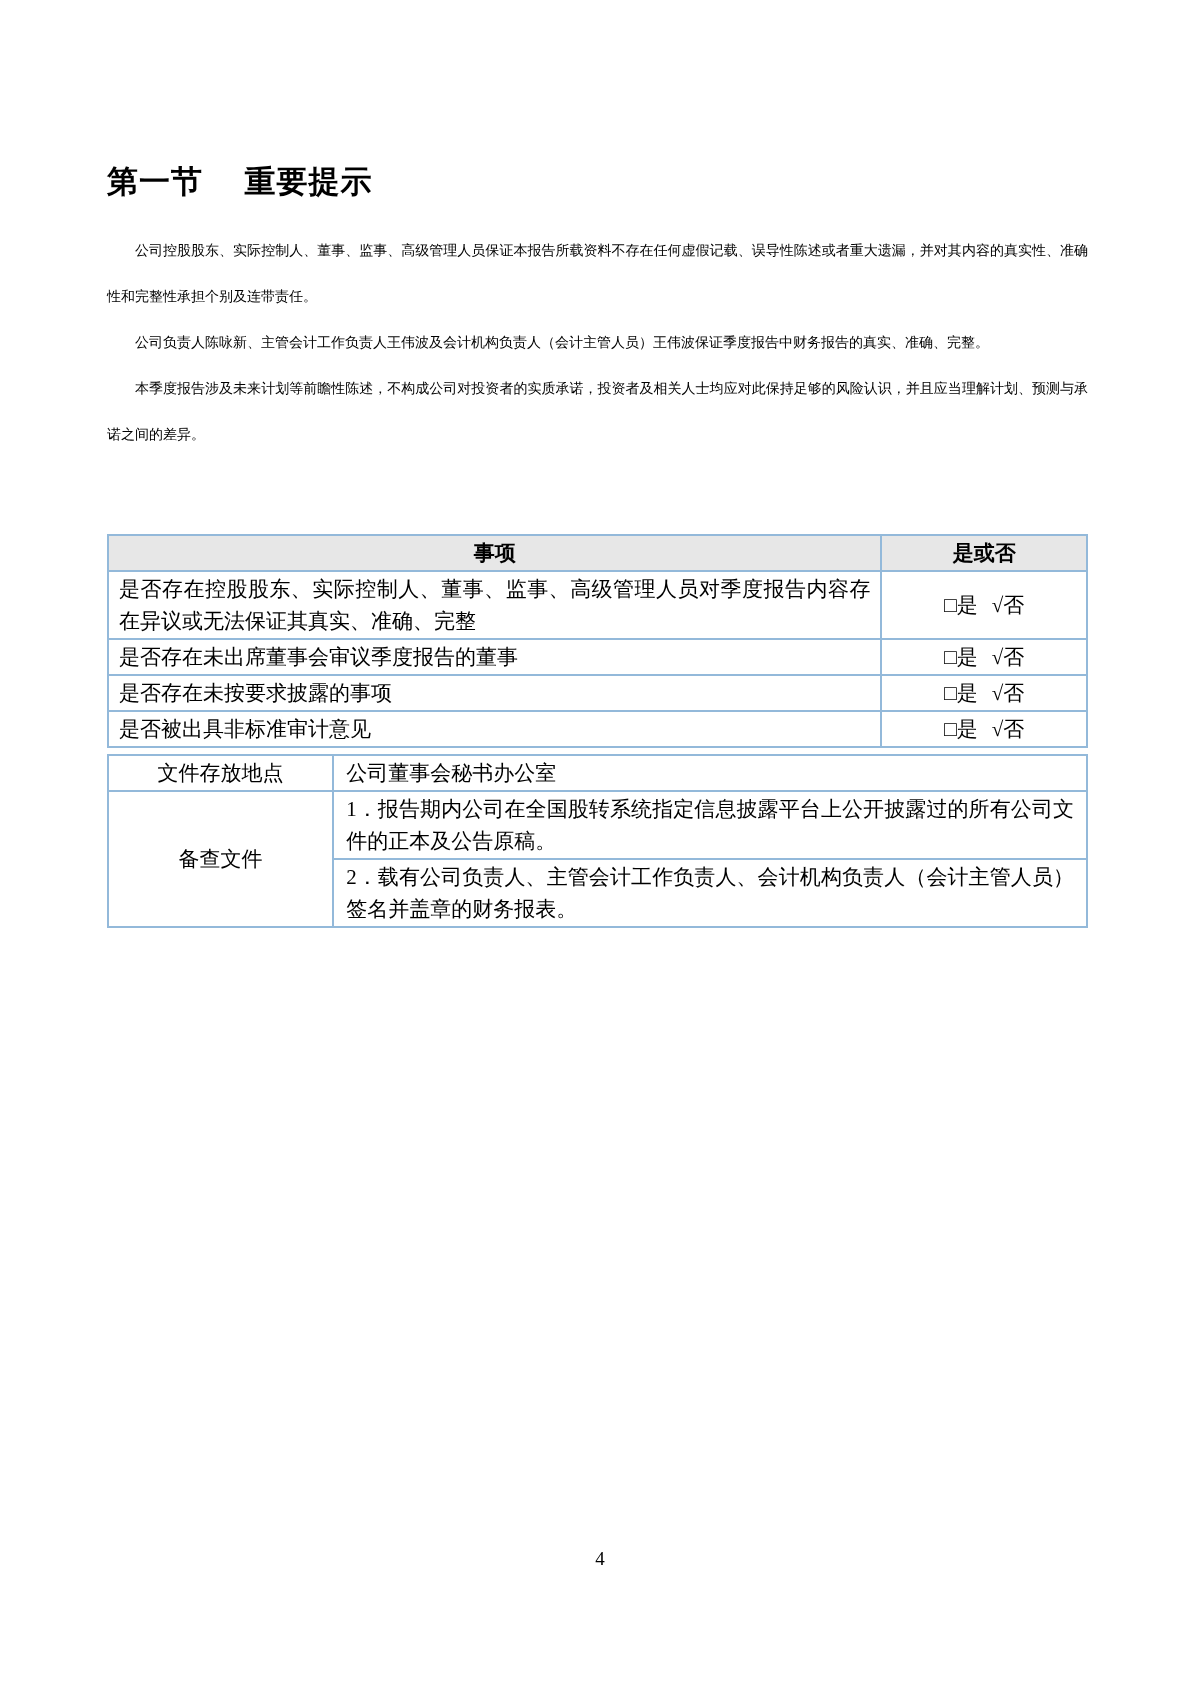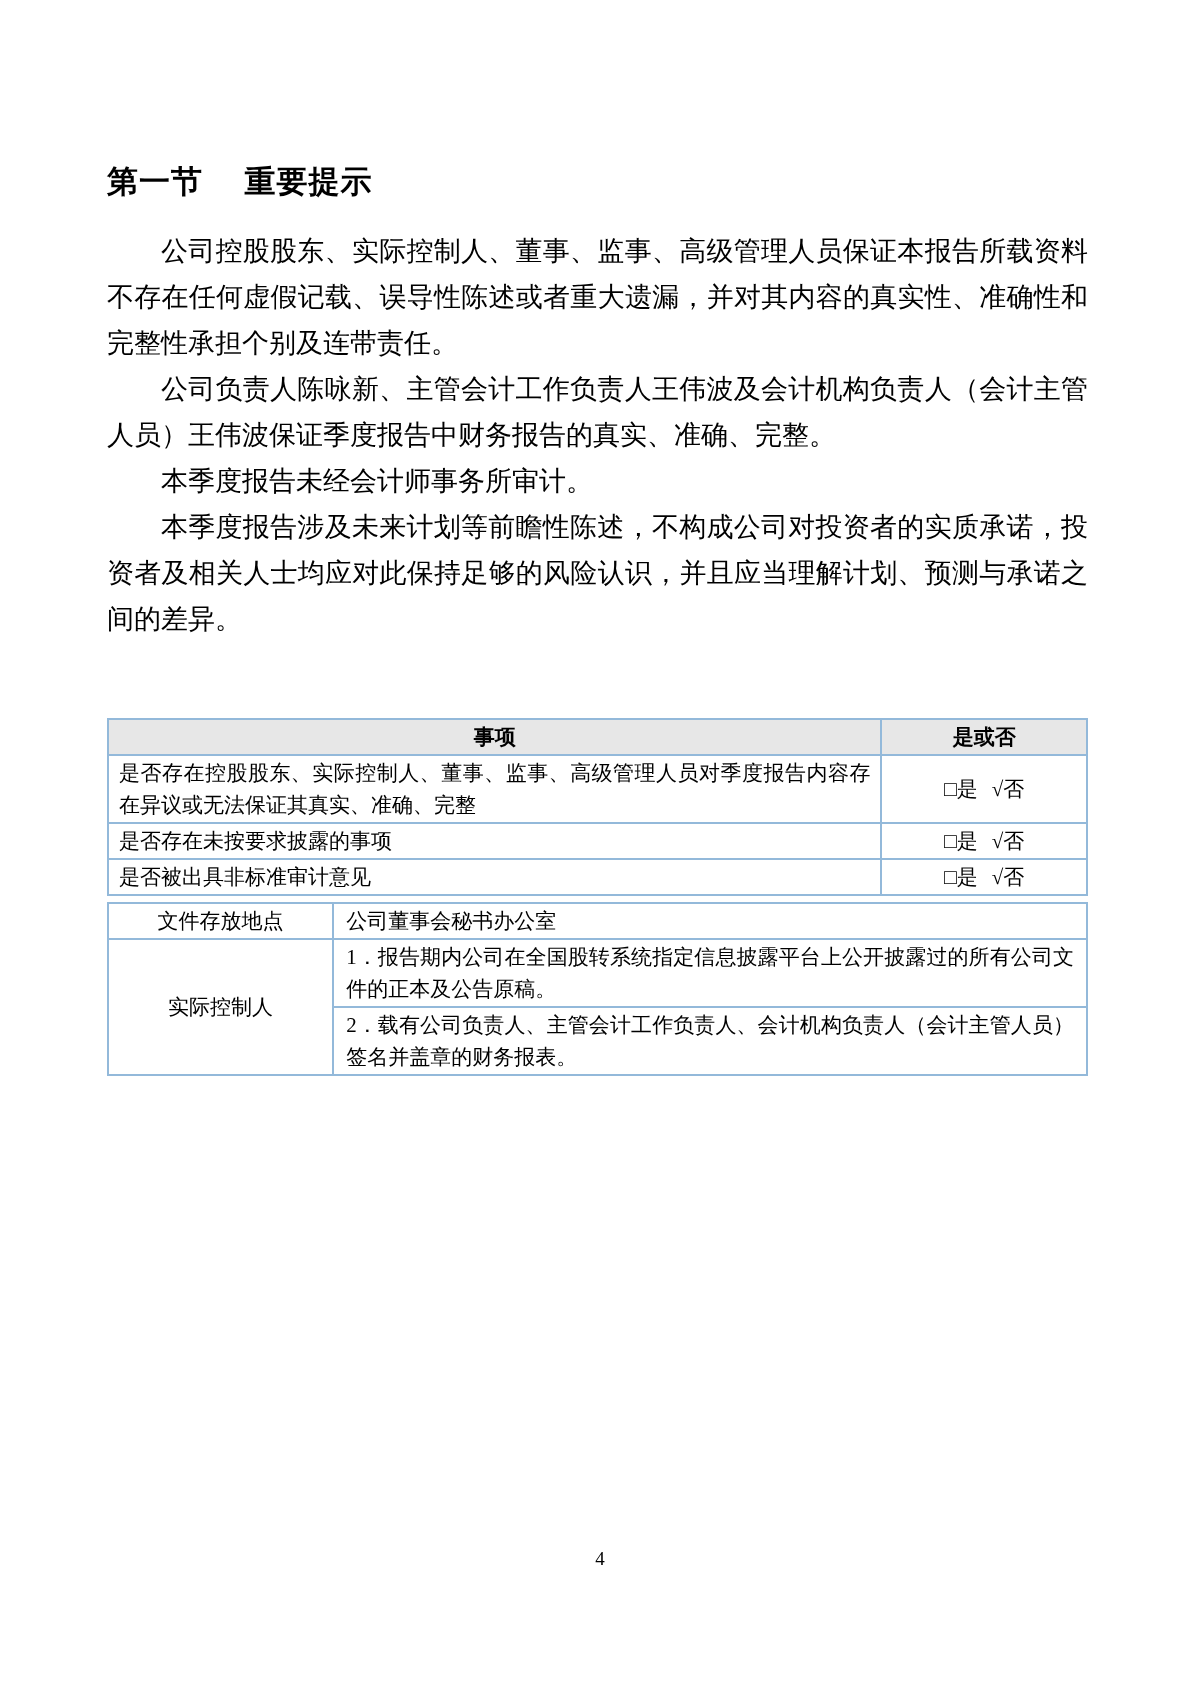--- a/index.html
+++ b/index.html
@@ -25,21 +25,21 @@
     font-family: "Liberation Sans", "DejaVu Sans", sans-serif;
     font-size: 31px;
     font-weight: bold;
     line-height: 40px;
     text-align: left;
     white-space: pre;
     letter-spacing: 1px;
   }
   .paragraphs { margin-top: 26px; }
   .para {
-    font-size: 27px;
+    font-size: 14px;
     line-height: 46px;
     text-indent: 2em;
     text-align: justify;
   }
   table.grid {
     width: 100%;
     border-collapse: collapse;
     table-layout: fixed;
     border-radius: 7px;
   }
@@ -101,38 +101,41 @@
 <body>
 
 <div class="page">
   <div class="content">
 
     <h1 class="doc-title">第一节　 重要提示</h1>
 
     <div class="paragraphs">
       <p class="para">公司控股股东、实际控制人、董事、监事、高级管理人员保证本报告所载资料不存在任何虚假记载、误导性陈述或者重大遗漏，并对其内容的真实性、准确性和完整性承担个别及连带责任。</p>
       <p class="para">公司负责人陈咏新、主管会计工作负责人王伟波及会计机构负责人（会计主管人员）王伟波保证季度报告中财务报告的真实、准确、完整。</p>
-      <p class="para">本季度报告未经会计师事务所审计。</p>
       <p class="para">本季度报告涉及未来计划等前瞻性陈述，不构成公司对投资者的实质承诺，投资者及相关人士均应对此保持足够的风险认识，并且应当理解计划、预测与承诺之间的差异。</p>
     </div>
 
     <table class="grid yes-no">
       <colgroup>
           <col class="col-item">
           <col class="col-answer">
         </colgroup>
       <thead>
         <tr>
           <th>事项</th>
           <th>是或否</th>
         </tr>
       </thead>
       <tbody>
         <tr>
           <td class="item-cell">是否存在控股股东、实际控制人、董事、监事、高级管理人员对季度报告内容存在异议或无法保证其真实、准确、完整</td>
+          <td class="answer-cell"><span class="yes-opt">□是</span><span>√否</span></td>
+        </tr>
+        <tr>
+          <td class="item-cell">是否存在未出席董事会审议季度报告的董事</td>
           <td class="answer-cell"><span class="yes-opt">□是</span><span>√否</span></td>
         </tr>
         <tr>
           <td class="item-cell">是否存在未按要求披露的事项</td>
           <td class="answer-cell"><span class="yes-opt">□是</span><span>√否</span></td>
         </tr>
         <tr>
           <td class="item-cell">是否被出具非标准审计意见</td>
           <td class="answer-cell"><span class="yes-opt">□是</span><span>√否</span></td>
         </tr>
@@ -144,21 +147,21 @@
       <colgroup>
           <col class="col-label">
           <col class="col-value">
         </colgroup>
       <tbody>
         <tr>
           <td class="label-cell">文件存放地点</td>
           <td class="value-cell">公司董事会秘书办公室</td>
         </tr>
         <tr>
-          <td class="label-cell" rowspan="2">实际控制人</td>
+          <td class="label-cell" rowspan="2">备查文件</td>
           <td class="value-cell">1．报告期内公司在全国股转系统指定信息披露平台上公开披露过的所有公司文件的正本及公告原稿。</td>
         </tr>
         <tr>
           <td class="value-cell">2．载有公司负责人、主管会计工作负责人、会计机构负责人（会计主管人员）签名并盖章的财务报表。</td>
         </tr>
       </tbody>
     </table>
 
   </div>
 

